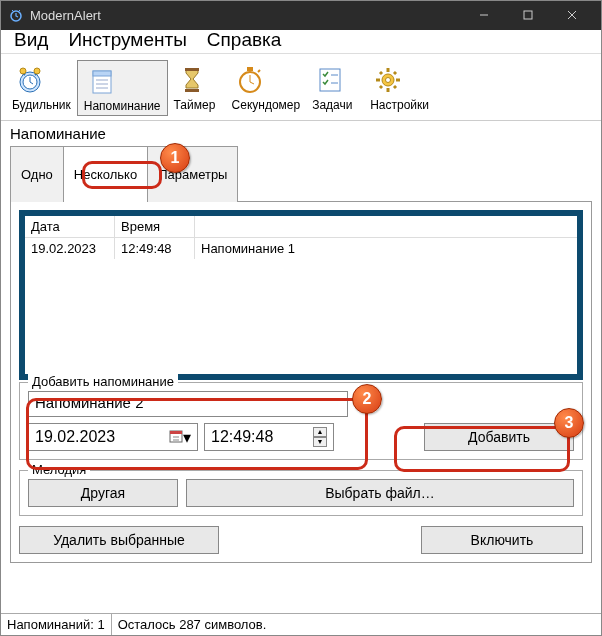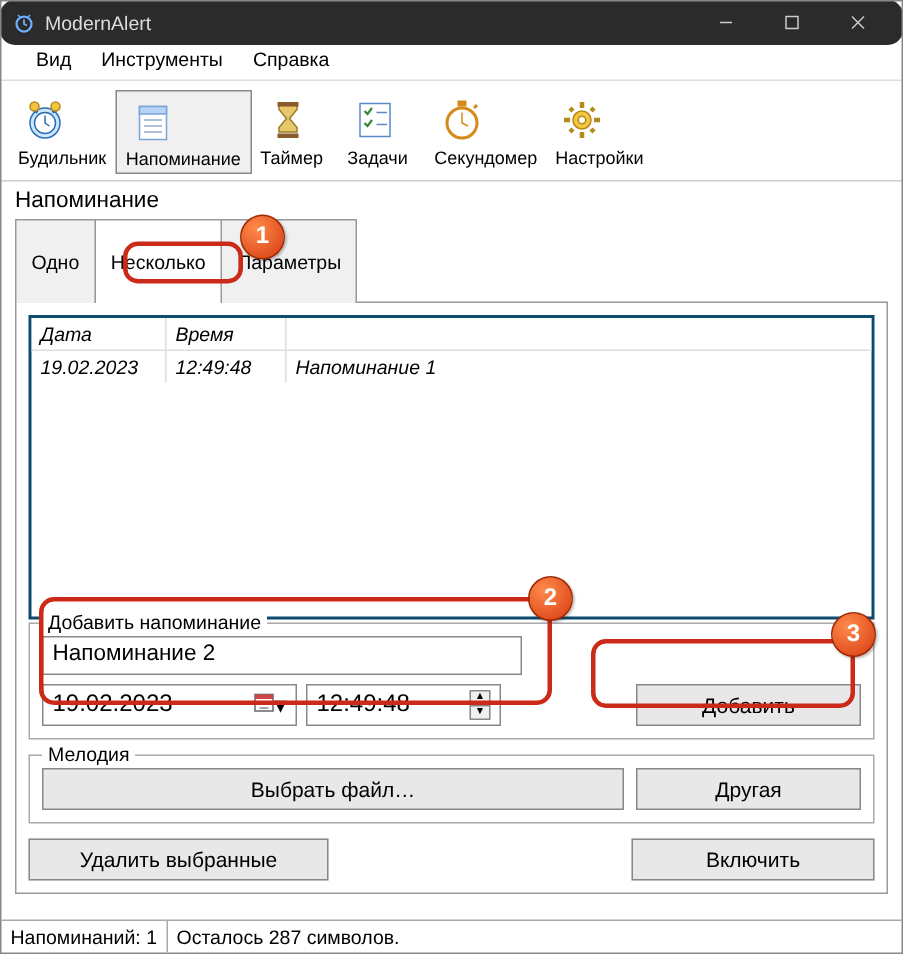--- a/index.html
+++ b/index.html
@@ -1,42 +1,42 @@
 <!DOCTYPE html>
 <html><head>
 <meta charset="utf-8">
 <style>
 * { box-sizing: border-box; margin: 0; padding: 0; font-family: "Segoe UI", Tahoma, sans-serif; }
 body { background: #fff; width: 602px; height: 636px; position: relative; }
 
 .outer-border { position: absolute; inset: 0; border: 1px solid #888; }
 
-.titlebar { height: 30px; background: #2b2b2b; display: flex; align-items: center; padding: 0 8px; color: #ddd; font-size: 13px; border-radius: 10px; }
+.titlebar { height: 30px; background: #2b2b2b; display: flex; align-items: center; padding: 0 8px; color: #ddd; font-size: 13px; }
 .titlebar .app-icon { width: 16px; height: 16px; margin-right: 6px; display: inline-flex; align-items: center; justify-content: center; }
 .titlebar .title { flex: 1; }
 .titlebar .btn { width: 44px; height: 30px; display: flex; align-items: center; justify-content: center; color: #ccc; }
 .titlebar .btn svg { width: 10px; height: 10px; }
 
-.menubar { height: 24px; display: flex; align-items: flex-start; padding: 0 16px; gap: 4px; font-size: 13px; border-bottom: 1px solid #ddd; }
+.menubar { height: 24px; display: flex; align-items: flex-end; padding: 0 6px; gap: 4px; font-size: 19px; border-bottom: 1px solid #ddd; }
 .menubar span { padding: 2px 8px; }
 
 .toolbar { display: flex; padding: 6px 6px 4px 6px; gap: 0; border-bottom: 1px solid #ccc; }
 .tool { display: flex; flex-direction: column; align-items: flex-start; padding: 2px 6px; font-size: 12px; min-width: 58px; }
 .tool.selected { border: 1px solid #888; background: #f0f0f0; }
 .tool .icon-wrap { width: 36px; height: 36px; display: flex; align-items: center; justify-content: center; }
 
 .section-title { padding: 4px 10px; font-size: 15px; }
 
 .tabs { display: flex; align-items: flex-end; padding: 0 10px; position: relative; }
 .tab { border: 1px solid #999; border-bottom: none; padding: 20px 10px; font-size: 13px; background: #f0f0f0; margin-right: -1px; position: relative; }
 .tab.active { background: #fff; z-index: 2; }
 
 .content { margin: 0 10px 6px 10px; border: 1px solid #999; padding: 8px; margin-top: -1px; }
 
-.list { border: 2px solid #0c4a6e; height: 203px; overflow: hidden; font-style: italic; }
+.list { border: 6px solid #0c4a6e; height: 170px; overflow: hidden; }
 .list-header { display: flex; background: #fff; border-bottom: 1px solid #ddd; }
 .list-header .col, .list-row .col { padding: 3px 6px; font-size: 13px; }
 .col-date { width: 90px; border-right: 1px solid #ddd; }
 .col-time { width: 80px; border-right: 1px solid #ddd; }
 .col-text { flex: 1; }
 .list-row { display: flex; }
 
 .group { border: 1px solid #aaa; margin-top: 2px; padding: 8px 8px 8px 8px; position: relative; }
 .group-label { position: absolute; top: -9px; left: 8px; background: #fff; padding: 0 4px; font-size: 13px; }
 
@@ -138,38 +138,38 @@
           <path d="M10 6h12v3l-5 6 5 6v3H10v-3l5-6-5-6z" fill="#e6c76a" stroke="#9b7a2a"></path>
           <rect x="9" y="4" width="14" height="3" fill="#8a5a2a"></rect>
           <rect x="9" y="25" width="14" height="3" fill="#8a5a2a"></rect>
         </svg>
       </div>
     <span>Таймер</span>
   </div>
   <div class="tool">
     <div class="icon-wrap">
         <svg width="32" height="32" viewBox="0 0 32 32">
+          <circle cx="16" cy="18" r="10" fill="#fff" stroke="#d68a1a" stroke-width="2"></circle>
+          <path d="M16 11v7l4 2" stroke="#d68a1a" fill="none"></path>
+          <rect x="13" y="3" width="6" height="4" fill="#d68a1a"></rect>
+          <path d="M24 8l2-2" stroke="#d68a1a" stroke-width="2"></path>
+        </svg>
+      </div>
+    <span>Секундомер</span>
+  </div>
+  <div class="tool">
+    <div class="icon-wrap">
+        <svg width="32" height="32" viewBox="0 0 32 32">
           <rect x="6" y="5" width="20" height="22" fill="#fff" stroke="#5a8ac8"></rect>
           <path d="M9 10l2 2 3-4M9 18l2 2 3-4" stroke="#3a8a3a" fill="none" stroke-width="1.5"></path>
           <line x1="17" y1="11" x2="24" y2="11" stroke="#5a8ac8"></line>
           <line x1="17" y1="19" x2="24" y2="19" stroke="#5a8ac8"></line>
         </svg>
       </div>
     <span>Задачи</span>
-  </div>
-  <div class="tool">
-    <div class="icon-wrap">
-        <svg width="32" height="32" viewBox="0 0 32 32">
-          <circle cx="16" cy="18" r="10" fill="#fff" stroke="#d68a1a" stroke-width="2"></circle>
-          <path d="M16 11v7l4 2" stroke="#d68a1a" fill="none"></path>
-          <rect x="13" y="3" width="6" height="4" fill="#d68a1a"></rect>
-          <path d="M24 8l2-2" stroke="#d68a1a" stroke-width="2"></path>
-        </svg>
-      </div>
-    <span>Секундомер</span>
   </div>
   <div class="tool">
     <div class="icon-wrap">
         <svg width="32" height="32" viewBox="0 0 32 32">
           <circle cx="16" cy="16" r="6" fill="#f5c542" stroke="#b58a1a"></circle>
           <circle cx="16" cy="16" r="2.5" fill="#fff" stroke="#b58a1a"></circle>
           <g stroke="#b58a1a" stroke-width="3">
             <line x1="16" y1="4" x2="16" y2="8"></line>
             <line x1="16" y1="24" x2="16" y2="28"></line>
             <line x1="4" y1="16" x2="8" y2="16"></line>
@@ -230,22 +230,22 @@
           </div>
       </div>
       <div style="flex:1"></div>
       <div class="wide-btn add-btn">Добавить</div>
     </div>
   </div>
 
   <div class="group melody-group">
     <div class="group-label">Мелодия</div>
     <div class="melody-row">
+      <div class="wide-btn other-btn">Другая</div>
       <div class="wide-btn file-btn">Выбрать файл…</div>
-      <div class="wide-btn other-btn">Другая</div>
     </div>
   </div>
 
   <div class="bottom-row">
     <div class="wide-btn del-btn">Удалить выбранные</div>
     <div class="wide-btn enable-btn">Включить</div>
   </div>
 </div>
 
 <div class="statusbar">

